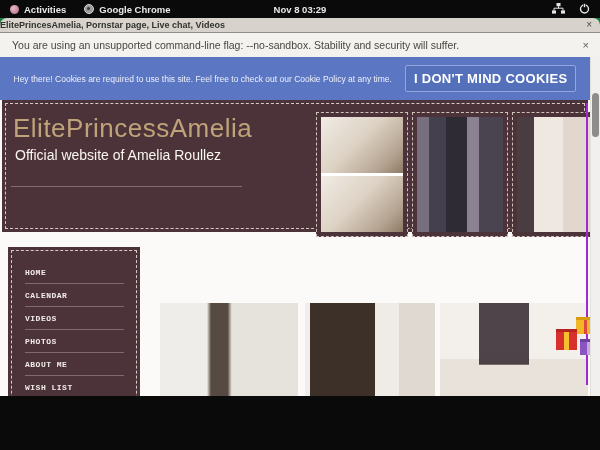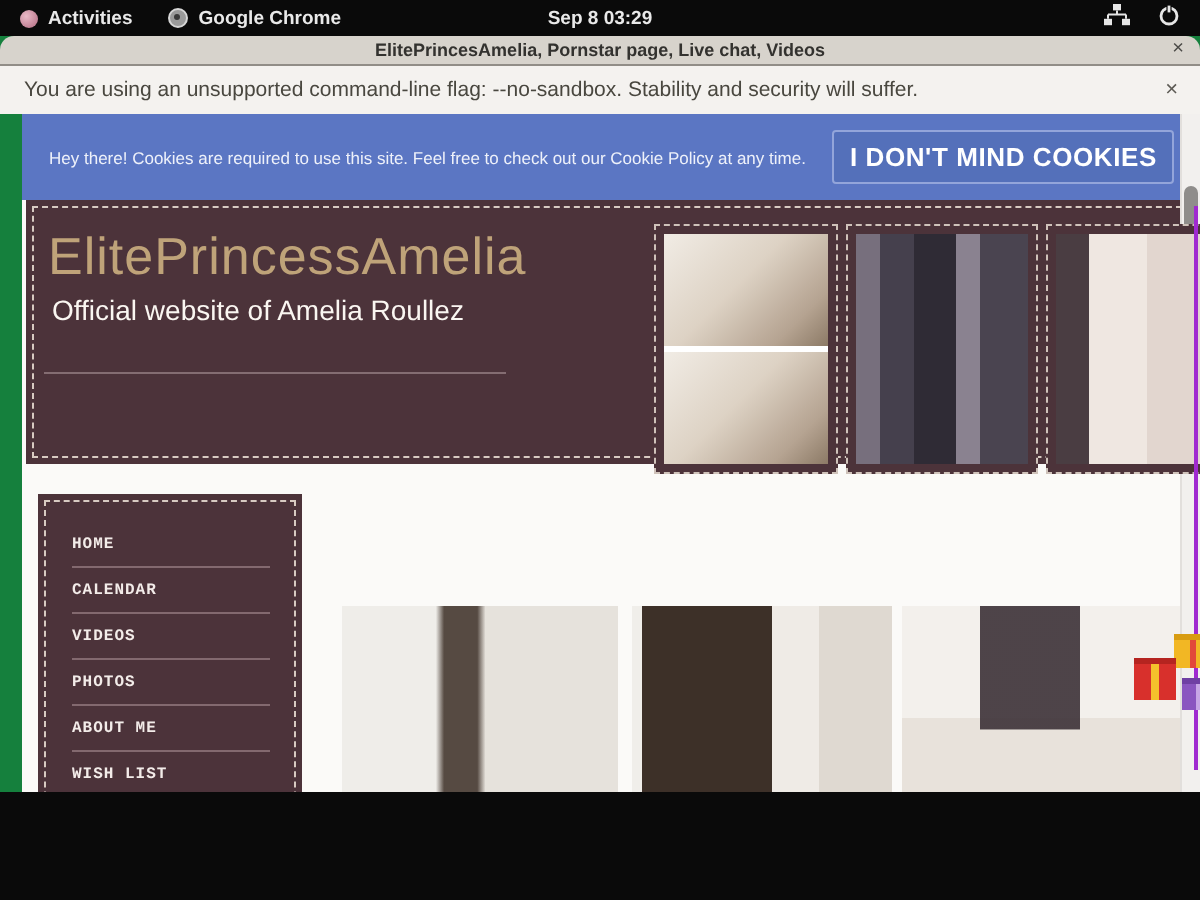--- a/index.html
+++ b/index.html
@@ -12,31 +12,31 @@
   .gb-left{display:flex;align-items:center;gap:18px;padding-left:10px;}
   .gb-item{display:flex;align-items:center;gap:5px;cursor:pointer;}
   .dot-icon{width:9px;height:9px;border-radius:50%;background:radial-gradient(circle at 35% 35%,#e9b9c6,#b06a80);}
   .chrome-icon{width:10px;height:10px;border-radius:50%;background:#9a9a9a;border:1.5px solid #d6d6d6;position:relative;}
   .chrome-icon::after{content:"";position:absolute;left:2px;top:2px;width:3px;height:3px;border-radius:50%;background:#3a3a3a;}
   .gb-center{position:absolute;left:0;right:0;text-align:center;pointer-events:none;}
   .gb-right{display:flex;align-items:center;gap:14px;padding-right:10px;}
 
   
   .titlebar{position:absolute;left:0;top:18px;width:600px;height:15px;background:#d7d3cc;
-    border-radius:7px 7px 0 0;border-bottom:1px solid #918d87;display:flex;align-items:center;justify-content:center;
+    border-radius:7px 7px 0 0;border-bottom:1px solid #918d87;display:flex;align-items:center;
     font-size:9px;font-weight:bold;color:#33322f;}
   .tb-close{position:absolute;right:8px;top:1px;font-size:10px;font-weight:normal;color:#4b4a47;cursor:pointer;}
 
   
   .warning-bar{position:absolute;left:0;top:33px;width:600px;height:24px;background:#f4f2ef;
     display:flex;align-items:center;font-size:10.5px;color:#49473f;padding:0 12px;}
   .wb-close{position:absolute;right:11px;font-size:11px;color:#5e5c56;cursor:pointer;}
 
   
-  .page{position:absolute;left:11px;top:57px;width:590px;height:393px;background:#fbfaf8;overflow:hidden;padding-left:32px;}
+  .page{position:absolute;left:0;top:57px;width:590px;height:393px;background:#fbfaf8;overflow:hidden;padding-left:32px;}
 
   
   .cookie-banner{position:absolute;left:0;top:0;width:590px;height:43px;background:#5b76c3;
     display:flex;align-items:center;justify-content:center;gap:13px;}
   .cb-msg{font-size:8.5px;color:#eef1fa;}
   .cb-btn{font-size:13px;font-weight:bold;color:#fff;background:#5470ba;border:1px solid #93a5da;
     border-radius:2px;padding:5px 8px;letter-spacing:.3px;cursor:pointer;}
 
   
   .dashed-frame{position:relative;background:#4c333a;}
@@ -103,21 +103,21 @@
     <div class="gb-left">
       <div class="gb-item">
         <span class="dot-icon"></span>
         <span>Activities</span>
       </div>
       <div class="gb-item">
         <span class="chrome-icon"></span>
         <span>Google Chrome</span>
       </div>
     </div>
-    <div class="gb-center">Sep 8  03:29</div>
+    <div class="gb-center">Nov 8  03:29</div>
     <div class="gb-right">
       <span>
         <svg width="13" height="11" viewBox="0 0 13 11">
             <rect x="4.5" y="0" width="4" height="3.2" fill="#e6e6e6"></rect>
             <path d="M6.5 3.2v2M2 5.2h9M2 5.2v2.2M11 5.2v2.2" stroke="#e6e6e6" stroke-width="1" fill="none"></path>
             <rect x="0" y="7.4" width="4" height="3.2" fill="#e6e6e6"></rect>
             <rect x="9" y="7.4" width="4" height="3.2" fill="#e6e6e6"></rect>
           </svg>
       </span>
       <span>

